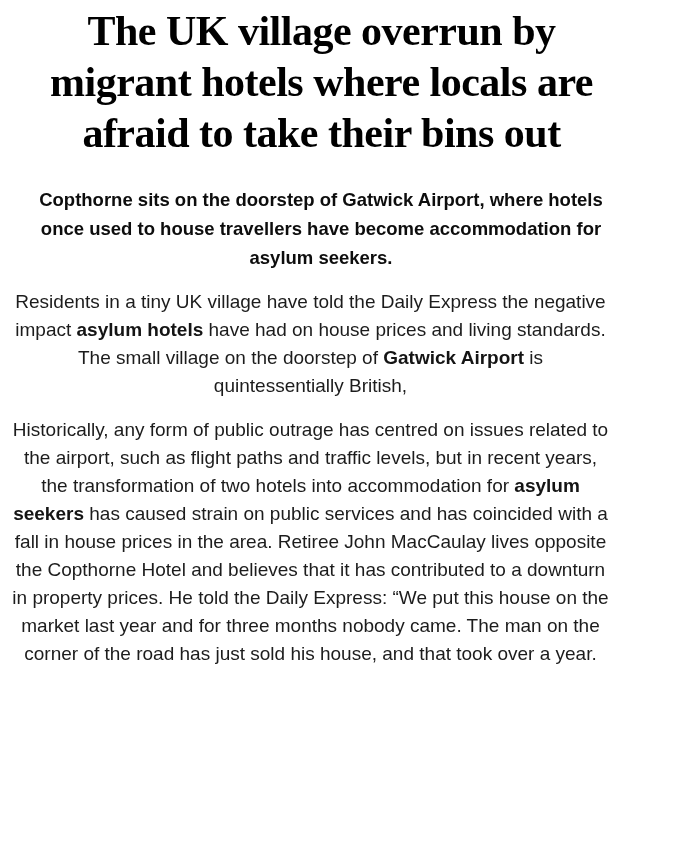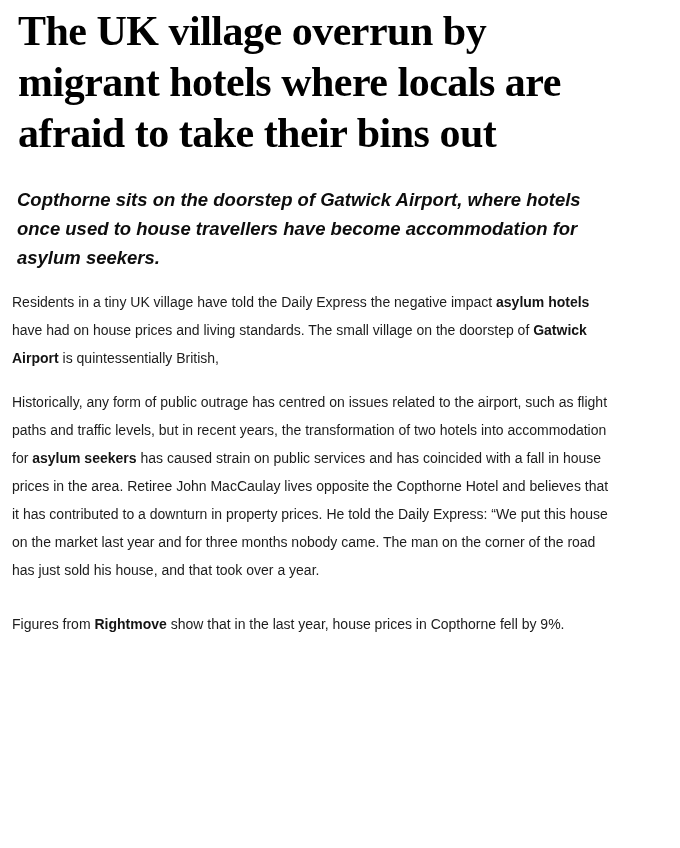--- a/index.html
+++ b/index.html
@@ -11,43 +11,43 @@
     width: 680px;
     min-height: 848px;
     font-family: "Liberation Sans", "DejaVu Sans", sans-serif;
     color: #1c1c1c;
     box-sizing: border-box;
   }
   .article {
     padding: 4px 12px 0 12px;
     box-sizing: border-box;
     width: 637px;
+    text-align: center;
   }
   h1.headline {
     margin: 0;
     padding: 2px 0 0 6px;
     font-family: "Liberation Serif", "DejaVu Serif", serif;
     font-weight: 700;
     font-size: 42px;
     line-height: 51px;
     letter-spacing: -0.5px;
     color: #000000;
   }
   p.standfirst {
     margin: 26px 0 0 0;
     padding-left: 5px;
     font-weight: 700;
     font-size: 18.5px;
     line-height: 29px;
     color: #0d0d0d;
-    font-style: italic;
   }
   p.body-para {
     margin: 16px 16px 0 0;
-    font-size: 14px;
+    font-size: 19px;
     line-height: 28px;
     color: #1c1c1c;
   }
   p.body-para.gap-large { margin-top: 26px; }
   p.body-para.gap-small { margin-top: 10px; }
   .inline-link {
     font-weight: 700;
     color: #141414;
     cursor: pointer;
   }
@@ -57,15 +57,14 @@
 
 <main class="article">
   <h1 class="headline">The UK village overrun by migrant hotels where locals are afraid to take their bins out</h1>
 
   <p class="standfirst">Copthorne sits on the doorstep of Gatwick Airport, where hotels once used to house travellers have become accommodation for asylum seekers.</p>
 
   <p class="body-para"><span>Residents in a tiny UK village have told the Daily Express the negative impact </span><span class="inline-link">asylum hotels</span><span> have had on house prices and living standards. The small village on the doorstep of </span><span class="inline-link">Gatwick Airport</span><span> is quintessentially British,</span></p>
 
   <p class="body-para"><span>Historically, any form of public outrage has centred on issues related to the airport, such as flight paths and traffic levels, but in recent years, the transformation of two hotels into accommodation for </span><span class="inline-link">asylum seekers</span><span> has caused strain on public services and has coincided with a fall in house prices in the area. Retiree John MacCaulay lives opposite the Copthorne Hotel and believes that it has contributed to a downturn in property prices. He told the Daily Express: “We put this house on the market last year and for three months nobody came. The man on the corner of the road has just sold his house, and that took over a year.</span></p>
 
-  <p class="body-para gap-large"><span>Figures from </span><span class="inline-link">Rightmove</span><span> show that in the last year, house prices in Copthorne fell by 9%.</span></p>
 
 </main>
 
 </body></html>

